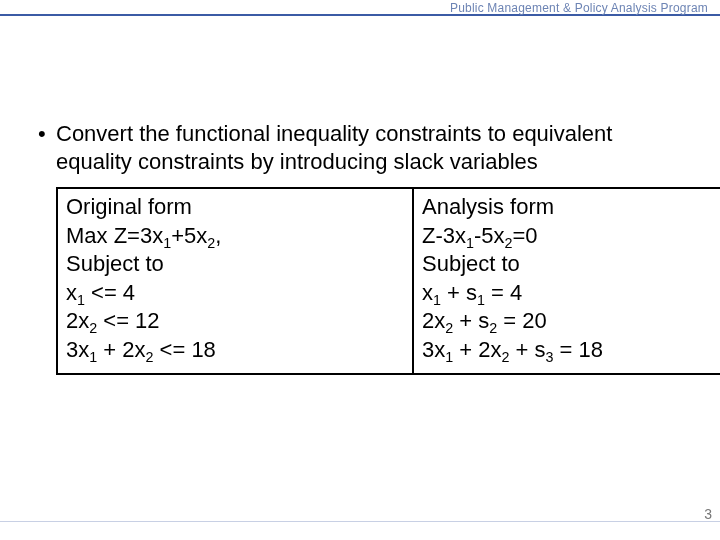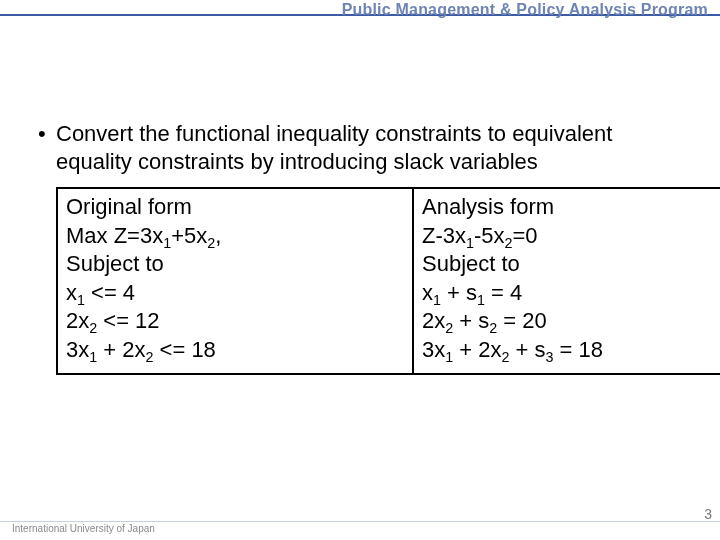--- a/index.html
+++ b/index.html
@@ -1,19 +1,19 @@
 <!DOCTYPE html>
 <html><head>
 <meta charset="utf-8">
 <style>
   * { box-sizing: border-box; margin: 0; padding: 0; }
   html, body { width: 720px; height: 540px; font-family: Arial, Helvetica, sans-serif; background: #fff; color: #000; }
   .slide { position: relative; width: 720px; height: 540px; }
   .top-rule { position: absolute; top: 14px; left: 0; right: 0; height: 0; border-top: 2px solid #3b5ba5; }
-  .header-label { position: absolute; top: 1px; right: 12px; font-size: 16px; color: #6d84b4; letter-spacing: 0.2px; font-weight: bold; }
+  .header-label { position: absolute; top: 1px; right: 12px; font-size: 12px; color: #6d84b4; letter-spacing: 0.2px; }
   .title { position: absolute; top: 40px; left: 0; right: 0; text-align: center; font-size: 36px; font-weight: 400; }
   .body { position: absolute; top: 120px; left: 38px; right: 30px; }
   .bullet { display: flex; align-items: flex-start; font-size: 22px; line-height: 1.25; }
   .bullet .dot { width: 18px; flex: 0 0 18px; text-align: left; }
   .bullet .txt { flex: 1; }
   .table-wrap { margin-top: 12px; margin-left: 18px; }
   table.forms { border-collapse: collapse; width: 714px; }
   table.forms td { border: 2px solid #000; vertical-align: top; padding: 4px 8px 8px 8px; width: 50%; }
   .cell-line { font-size: 22px; line-height: 1.3; white-space: nowrap; }
   sub { font-size: 0.65em; vertical-align: sub; line-height: 0; }
@@ -72,14 +72,13 @@
             </div>
           </td>
         </tr>
       </tbody>
         </table>
     </div>
   </div>
 
   <div class="bottom-rule"></div>
   <div class="pagenum">3</div>
-  <div class="footer-label">International University of Japan</div>
 </div>
 
 </body></html>

